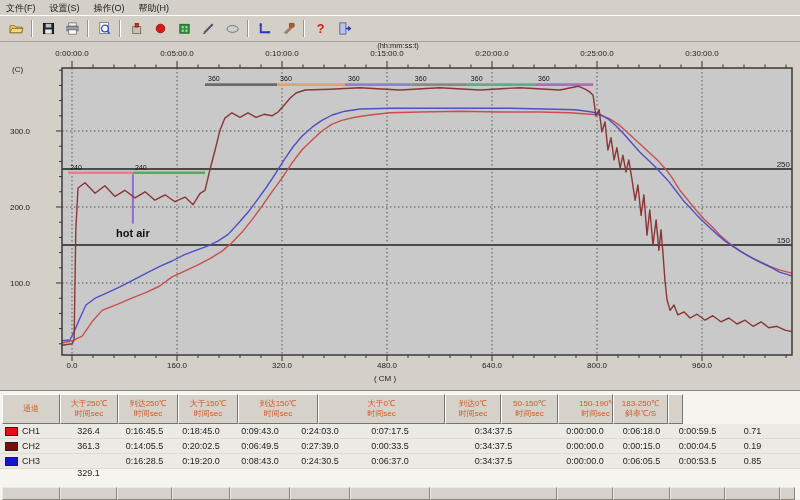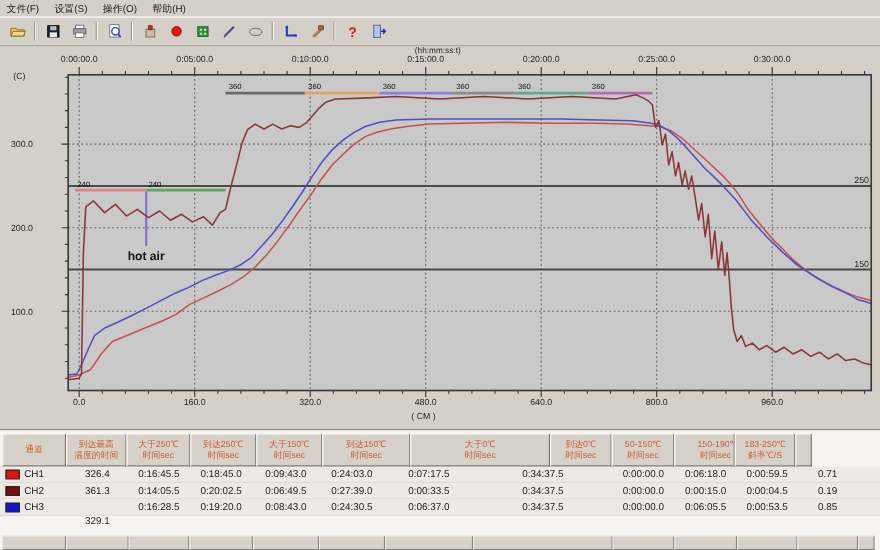--- a/index.html
+++ b/index.html
@@ -276,24 +276,20 @@
       </g>
       <rect x="62" y="28" width="730" height="287" fill="none" stroke="#3a3a3a" stroke-width="1.5"></rect>
     </svg>
 </div>
 
 <div class="table-panel">
   <div class="trow header-row" id="theader">
       <div class="hcell" style="width: 58px;">
         <div>通道</div>
       </div>
-      <div class="hcell" style="width: 55px;">
-        <div>到达最高</div>
-        <div>温度的时间</div>
-      </div>
       <div class="hcell" style="width: 58px;">
         <div>大于250℃</div>
         <div>时间sec</div>
       </div>
       <div class="hcell" style="width: 60px;">
         <div>到达250℃</div>
         <div>时间sec</div>
       </div>
       <div class="hcell" style="width: 60px;">
         <div>大于150℃</div>

